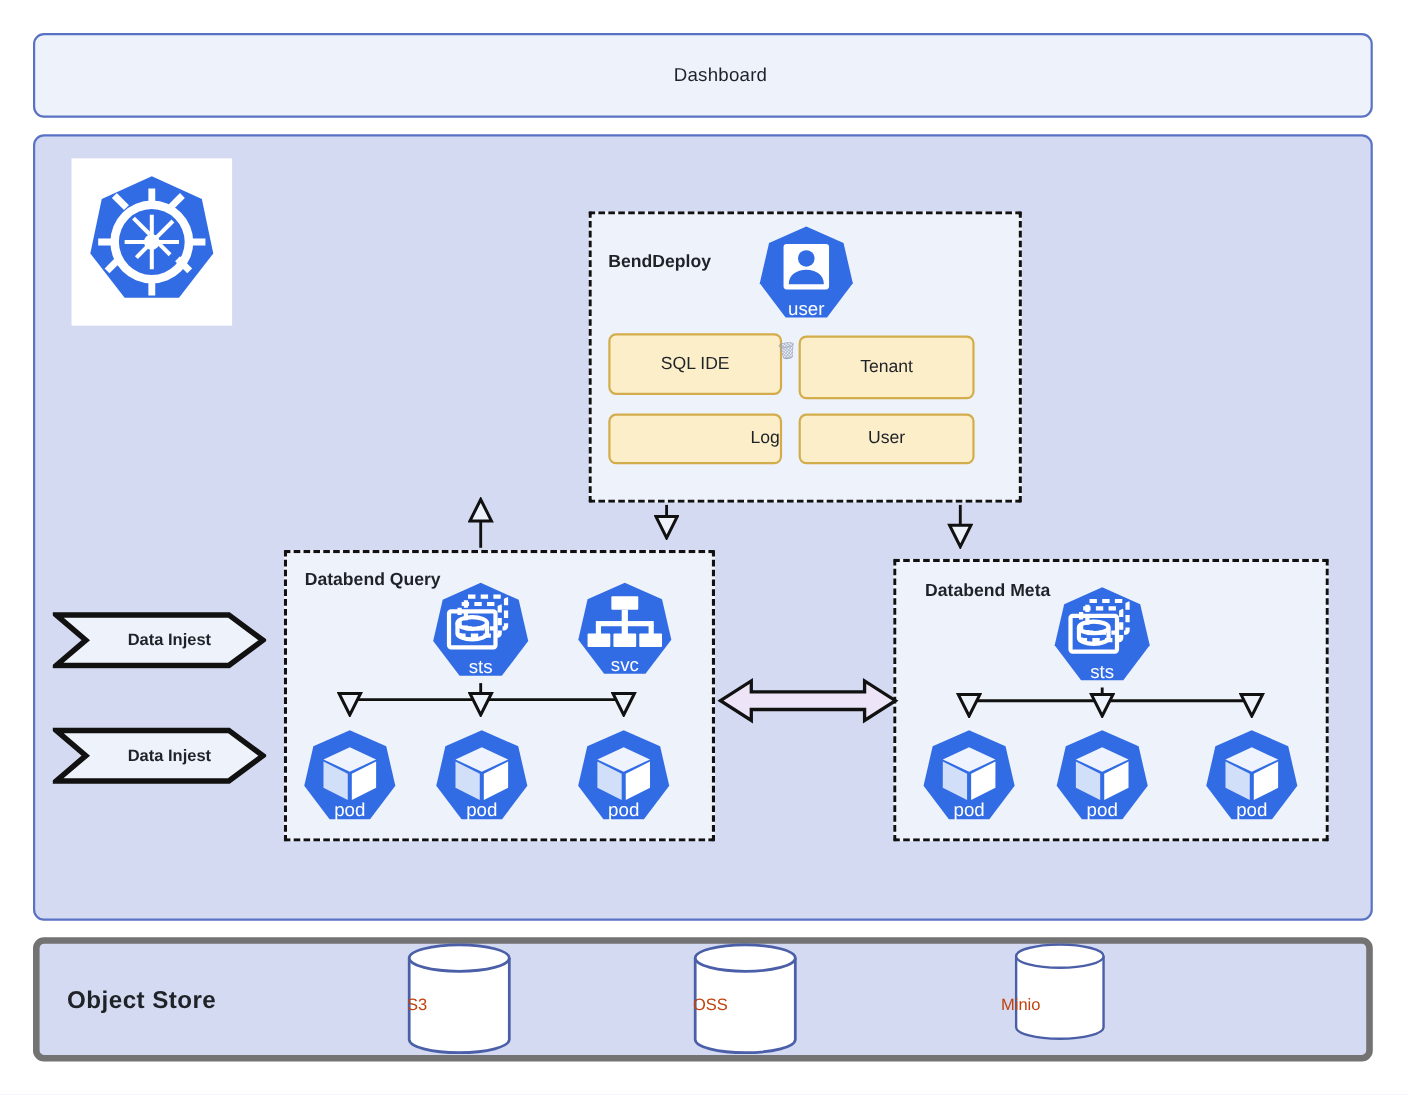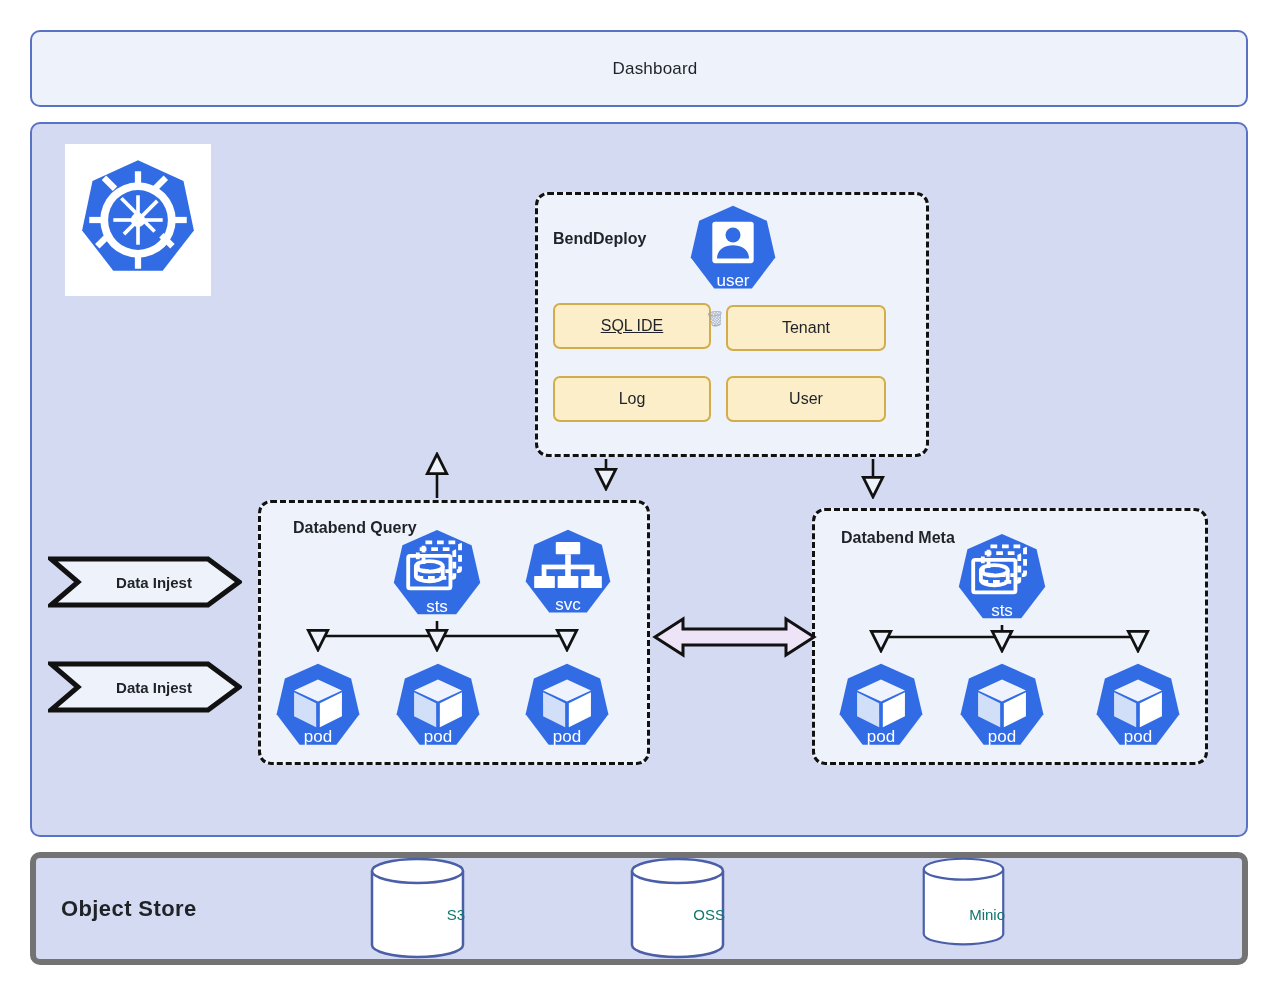--- a/index.html
+++ b/index.html
@@ -65,30 +65,30 @@
   }
   .cylinder {
     position: absolute;
     top: 857px;
     width: 95px; height: 102px;
   }
   .cyl-label {
     position: absolute;
     left: 0; right: 0; top: 56%;
     transform: translateY(-50%);
-    text-align: right;
-    font-size: 15px; color: #0f766e;
+    text-align: left;
+    font-size: 15px; color: #c2410c;
   }
 
   
   .dashed-box {
     position: absolute;
     background: #eef2fb;
     border: 3px dashed #111111;
-    border-radius: 13px;
+    border-radius: 1px;
   }
   .box-title {
     position: absolute;
     font-size: 16px; font-weight: bold; color: #1f2328;
     white-space: nowrap;
   }
 
   
   #benddeploy-box { left: 535px; top: 192px; width: 394px; height: 265px; }
   #benddeploy-title { left: 15px; top: 35px; }
@@ -98,21 +98,21 @@
     background: #fbeec8;
     border: 2px solid #d3ad4b;
     border-radius: 7px;
     display: flex; align-items: center; justify-content: center;
     font-size: 16px; color: #1f2328;
     cursor: pointer;
   }
 
   
   #query-box { left: 258px; top: 500px; width: 392px; height: 265px; }
-  #query-title { left: 16px; top: 16px; margin-left: 16px; }
+  #query-title { left: 16px; top: 16px; }
   #meta-box  { left: 812px; top: 508px; width: 396px; height: 257px; }
   #meta-title { left: 14px; top: 18px; margin-left: 12px; }
 
   
   .hex-icon {
     position: absolute;
     width: 96px; height: 96px;
   }
   .hex-icon svg { display: block; width: 100%; height: 100%; }
   .hex-cap {
@@ -190,27 +190,27 @@
           <path d="M63.8 34.3l2 2-11.3 11.3-2-2z"></path>
           <path d="M49.5 48.6l2 2-11.3 11.3-2-2z"></path>
         </g>
       </svg>
     </div>
   </div>
 
   <div class="dashed-box" id="benddeploy-box">
     <span class="box-title" id="benddeploy-title">BendDeploy</span>
 
-    <div class="btn-yellow" style="left:15px; top:108px; width:158px; height:46px;text-decoration:underline;">
+    <div class="btn-yellow" style="left:15px; top:108px; width:158px; height:56px;">
       <span>SQL IDE</span>
     </div>
-    <div class="btn-yellow" style="left:188px; top:110px; width:160px; height:46px;">
+    <div class="btn-yellow" style="left:188px; top:110px; width:160px; height:58px;">
       <span>Tenant</span>
     </div>
-    <div class="btn-yellow" style="left:15px; top:181px; width:158px; height:46px;">
+    <div class="btn-yellow" style="left:15px; top:181px; width:158px; height:46px;justify-content:flex-end;">
       <span>Log</span>
     </div>
     <div class="btn-yellow" style="left:188px; top:181px; width:160px; height:46px;">
       <span>User</span>
     </div>
   </div>
 
   <div class="artifact">🗑</div>
 
   <div class="hex-icon" style="left:686px; top:203px; width:94px; height:94px;">

